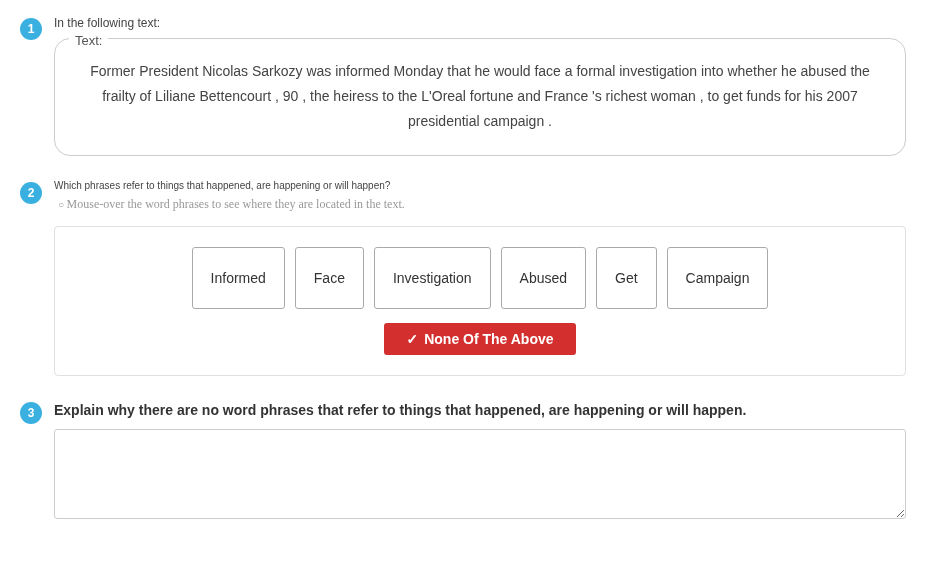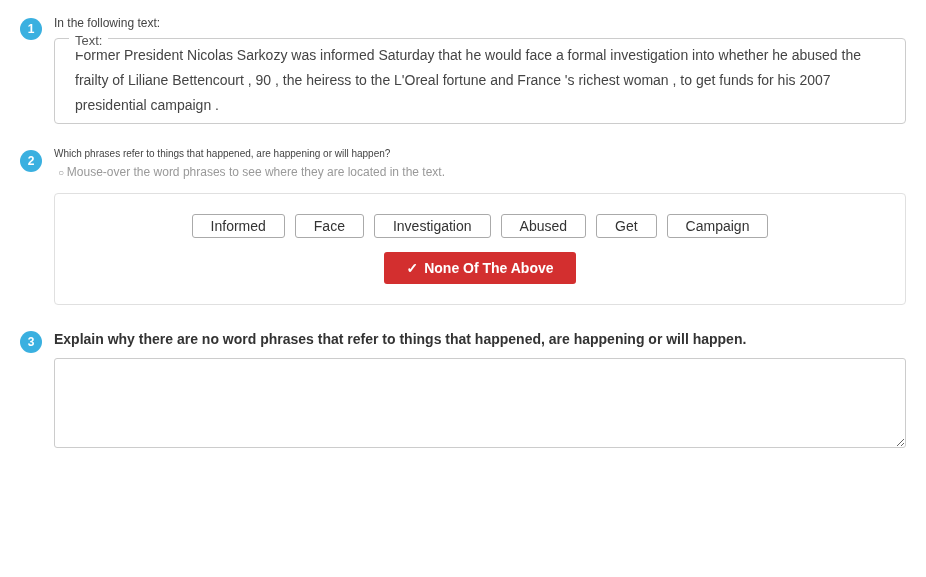--- a/index.html
+++ b/index.html
@@ -40,25 +40,26 @@
     }
 
     .section-label {
       font-size: 12px;
       color: #444;
       margin-bottom: 8px;
     }
 
     .text-box {
       border: 1px solid #ccc;
-      border-radius: 4px;
-      padding: 4px 20px;
+      border-radius: 16px;
+      padding: 20px 20px;
       line-height: 1.8;
       font-size: 14px;
       color: #444;
+      text-align: center;
       position: relative;
     }
 
     .text-box-label {
       position: absolute;
       top: -10px;
       left: 14px;
       background: #fff;
       padding: 0 6px;
       font-size: 13px;
@@ -70,20 +71,21 @@
       color: #444;
       margin-bottom: 6px;
       font-weight: normal;
     }
 
     .hint-text {
       font-size: 12px;
       color: #999;
       margin-bottom: 14px;
       padding-left: 4px;
+      font-family: Liberation Serif, serif;
     }
 
     .hint-text::before {
       content: '○  ';
       font-size: 10px;
     }
 
     .options-box {
       border: 1px solid #e0e0e0;
       border-radius: 4px;
@@ -95,21 +97,21 @@
       flex-wrap: wrap;
       gap: 10px;
       justify-content: center;
       margin-bottom: 14px;
     }
 
     .phrase-btn {
       border: 1px solid #aaa;
       background: #fff;
       border-radius: 3px;
-      padding: 3px 18px;
+      padding: 22px 18px;
       font-size: 14px;
       cursor: pointer;
       color: #333;
     }
 
     .none-above-btn {
       display: flex;
       align-items: center;
       justify-content: center;
       background: #d32f2f;
@@ -149,21 +151,21 @@
   </style>
 </head>
 <body>
 
 <div class="section">
   <div class="step-badge">1</div>
   <div class="section-content">
     <div class="section-label">In the following text:</div>
     <div class="text-box">
       <span class="text-box-label">Text:</span>
-      <p>Former President Nicolas Sarkozy was informed Saturday that he would face a formal investigation into whether he abused the frailty of Liliane Bettencourt , 90 , the heiress to the L'Oreal fortune and France 's richest woman , to get funds for his 2007 presidential campaign .</p>
+      <p>Former President Nicolas Sarkozy was informed Monday that he would face a formal investigation into whether he abused the frailty of Liliane Bettencourt , 90 , the heiress to the L'Oreal fortune and France 's richest woman , to get funds for his 2007 presidential campaign .</p>
     </div>
   </div>
 </div>
 
 <div class="section">
   <div class="step-badge">2</div>
   <div class="section-content">
     <div class="question-label">Which phrases refer to things that happened, are happening or will happen?</div>
     <div class="hint-text">Mouse-over the word phrases to see where they are located in the text.</div>
     <div class="options-box">

